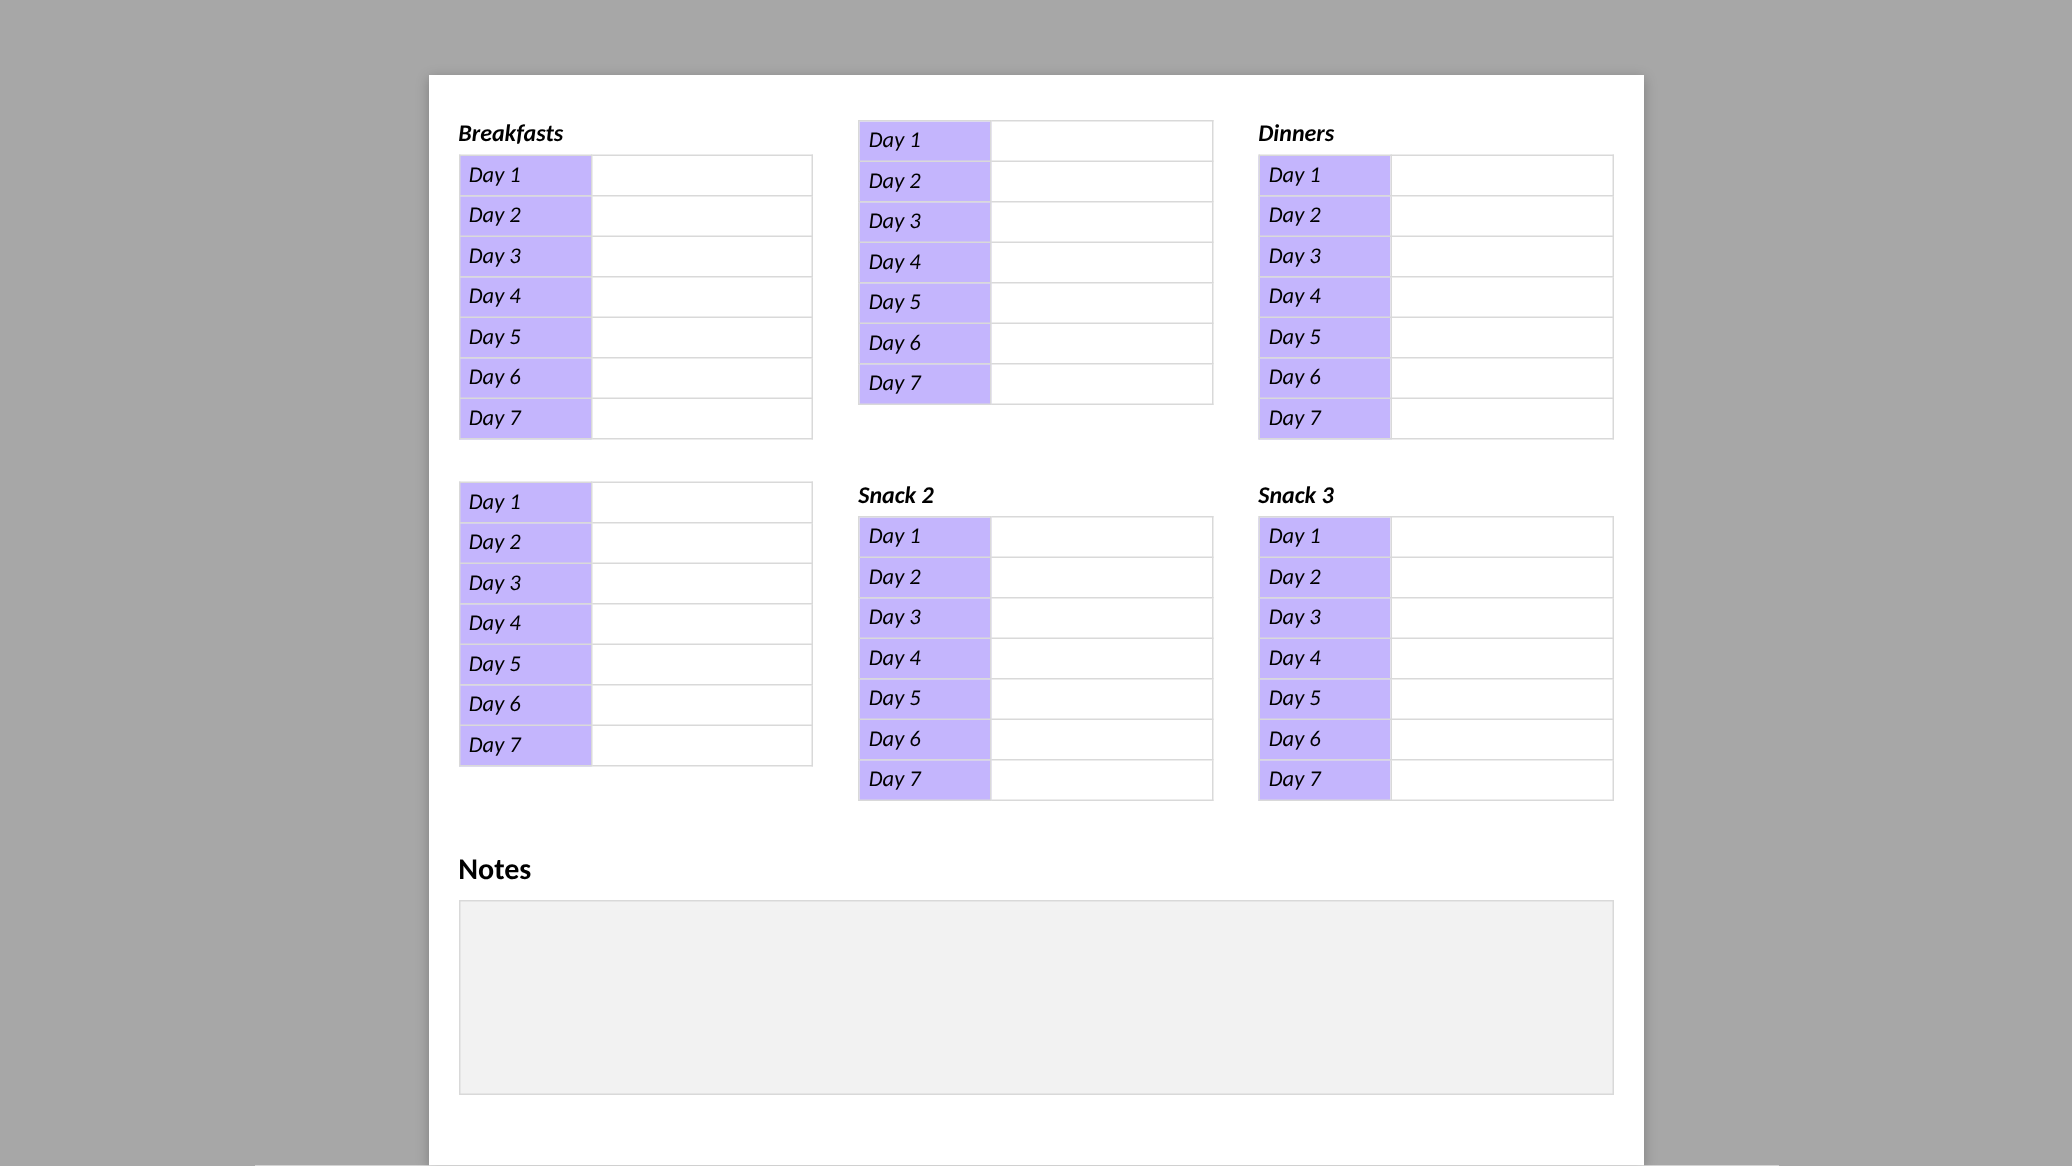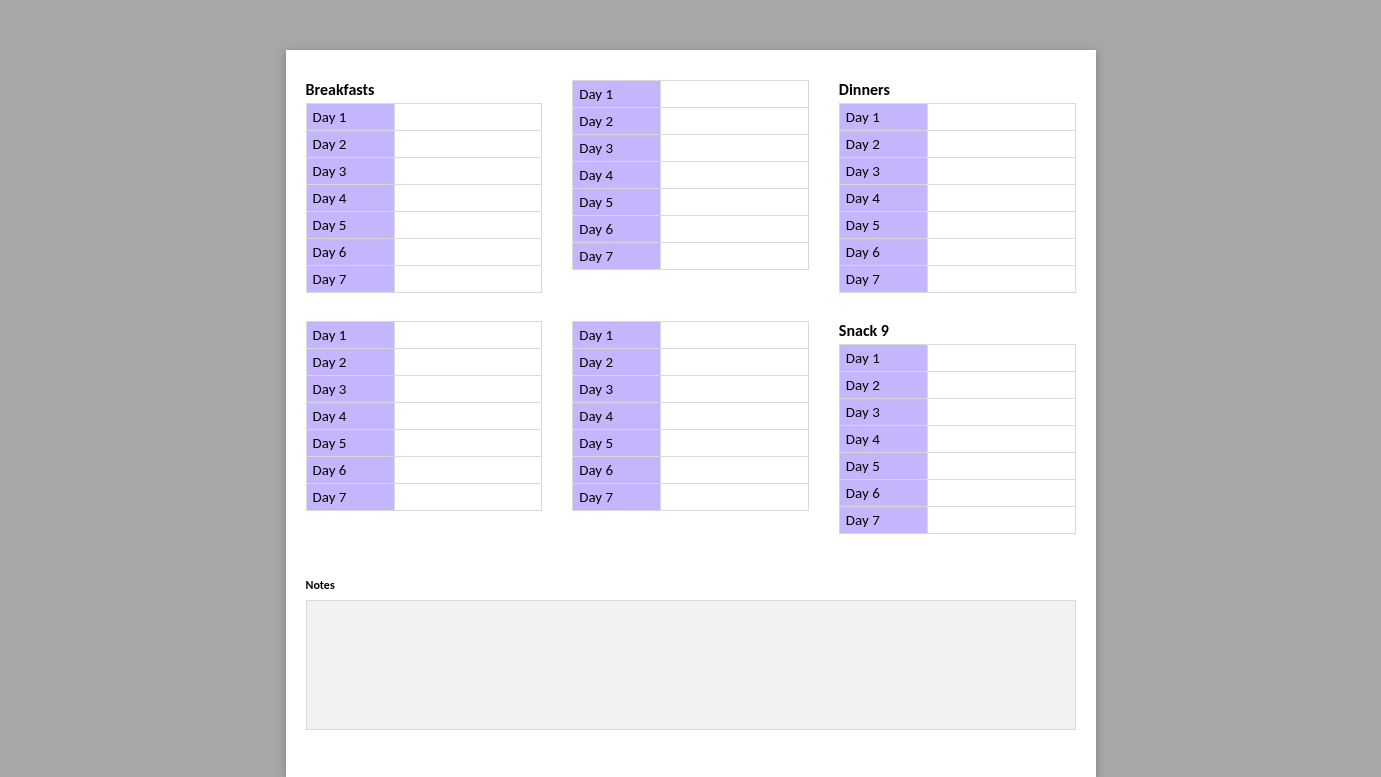--- a/index.html
+++ b/index.html
@@ -23,21 +23,22 @@
       background-color: #ffffff;
       width: 810px;
       box-shadow: 0 2px 8px rgba(0,0,0,0.25);
       padding: 30px 20px 30px 20px;
     }
     .sections-grid {
       display: grid;
       grid-template-columns: repeat(3, 1fr);
       column-gap: 30px;
       row-gap: 28px;
-      margin-bottom: 44px;
+      margin-bottom: 34px;
+      font-style: italic;
     }
     .section-title {
       font-weight: 700;
       font-size: 16px;
       margin-bottom: 4px;
     }
     table.meal-table {
       border-collapse: collapse;
       width: 100%;
     }
@@ -51,21 +52,21 @@
     }
     table.meal-table td.day-label {
       background-color: #c4b5fd;
       width: 88px;
     }
     table.meal-table td.day-value {
       background-color: #ffffff;
     }
     .notes-title {
       font-weight: 700;
-      font-size: 12px;
+      font-size: 20px;
       margin-bottom: 8px;
     }
     .notes-box {
       border: 1px solid #d9d9d9;
       background-color: #f2f2f2;
       height: 130px;
       width: 100%;
     }
   </style>
 </head>
@@ -211,56 +212,57 @@
             </tr>
         <tr>
               <td class="day-label">Day 7</td>
               <td class="day-value"></td>
             </tr>
       </tbody>
         </table>
     </div>
 
     <div class="section">
-      <table class="meal-table">
-        <tbody>
-            <tr>
-              <td class="day-label">Day 1</td>
-              <td class="day-value"></td>
-            </tr>
-        <tr>
-              <td class="day-label">Day 2</td>
-              <td class="day-value"></td>
-            </tr>
-        <tr>
-              <td class="day-label">Day 3</td>
-              <td class="day-value"></td>
-            </tr>
-        <tr>
-              <td class="day-label">Day 4</td>
-              <td class="day-value"></td>
-            </tr>
-        <tr>
-              <td class="day-label">Day 5</td>
-              <td class="day-value"></td>
-            </tr>
-        <tr>
-              <td class="day-label">Day 6</td>
-              <td class="day-value"></td>
-            </tr>
-        <tr>
-              <td class="day-label">Day 7</td>
-              <td class="day-value"></td>
-            </tr>
-      </tbody>
-        </table>
-    </div>
-
-    <div class="section">
-      <div class="section-title">Snack 9</div>
+      <div class="section-title">Snack 2</div>
+      <table class="meal-table">
+        <tbody>
+            <tr>
+              <td class="day-label">Day 1</td>
+              <td class="day-value"></td>
+            </tr>
+        <tr>
+              <td class="day-label">Day 2</td>
+              <td class="day-value"></td>
+            </tr>
+        <tr>
+              <td class="day-label">Day 3</td>
+              <td class="day-value"></td>
+            </tr>
+        <tr>
+              <td class="day-label">Day 4</td>
+              <td class="day-value"></td>
+            </tr>
+        <tr>
+              <td class="day-label">Day 5</td>
+              <td class="day-value"></td>
+            </tr>
+        <tr>
+              <td class="day-label">Day 6</td>
+              <td class="day-value"></td>
+            </tr>
+        <tr>
+              <td class="day-label">Day 7</td>
+              <td class="day-value"></td>
+            </tr>
+      </tbody>
+        </table>
+    </div>
+
+    <div class="section">
+      <div class="section-title">Snack 3</div>
       <table class="meal-table">
         <tbody>
             <tr>
               <td class="day-label">Day 1</td>
               <td class="day-value"></td>
             </tr>
         <tr>
               <td class="day-label">Day 2</td>
               <td class="day-value"></td>
             </tr>

